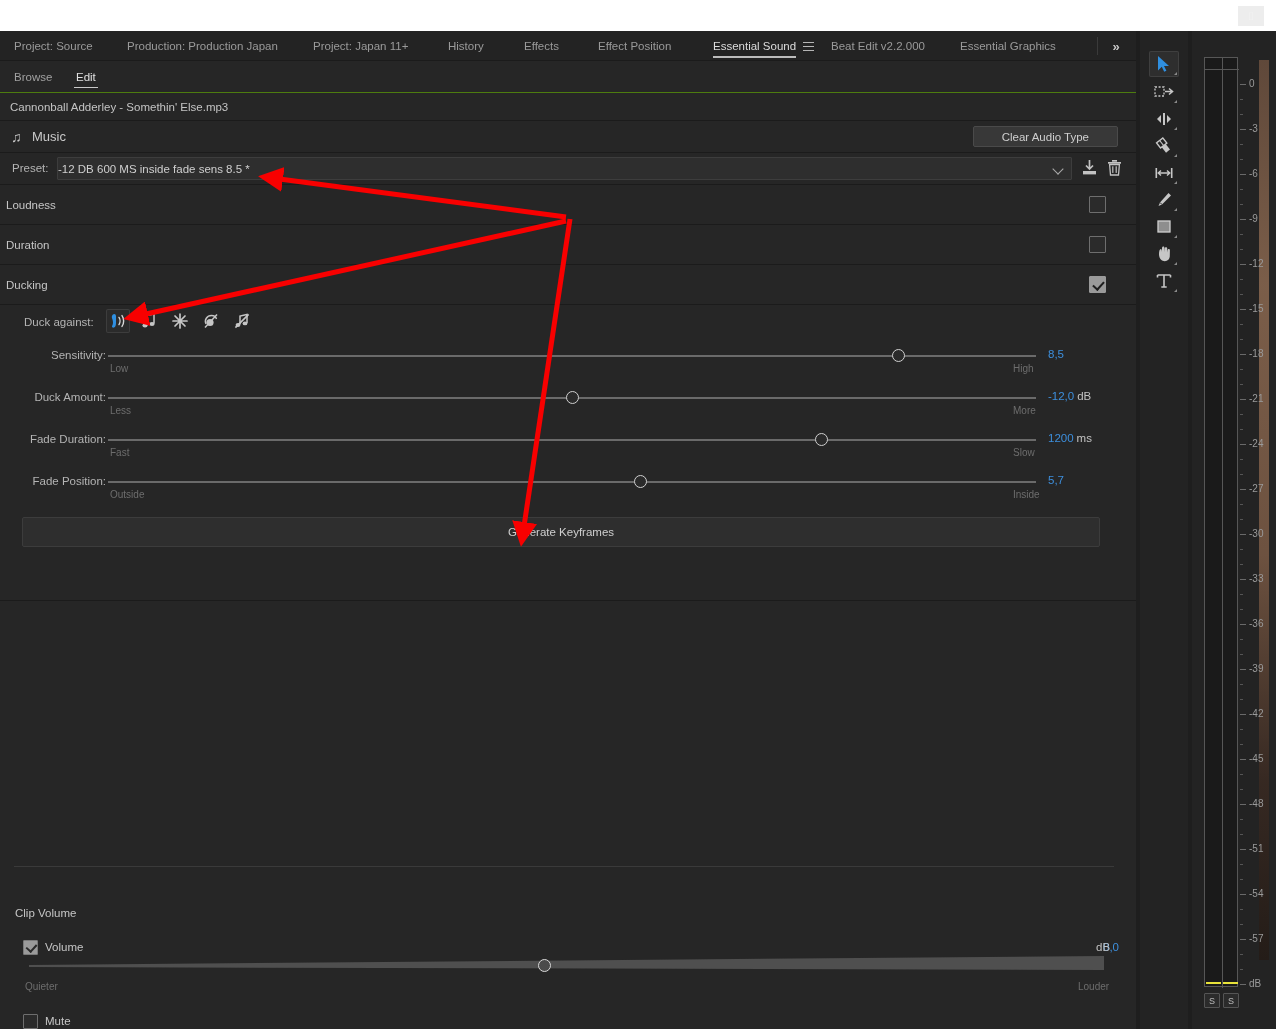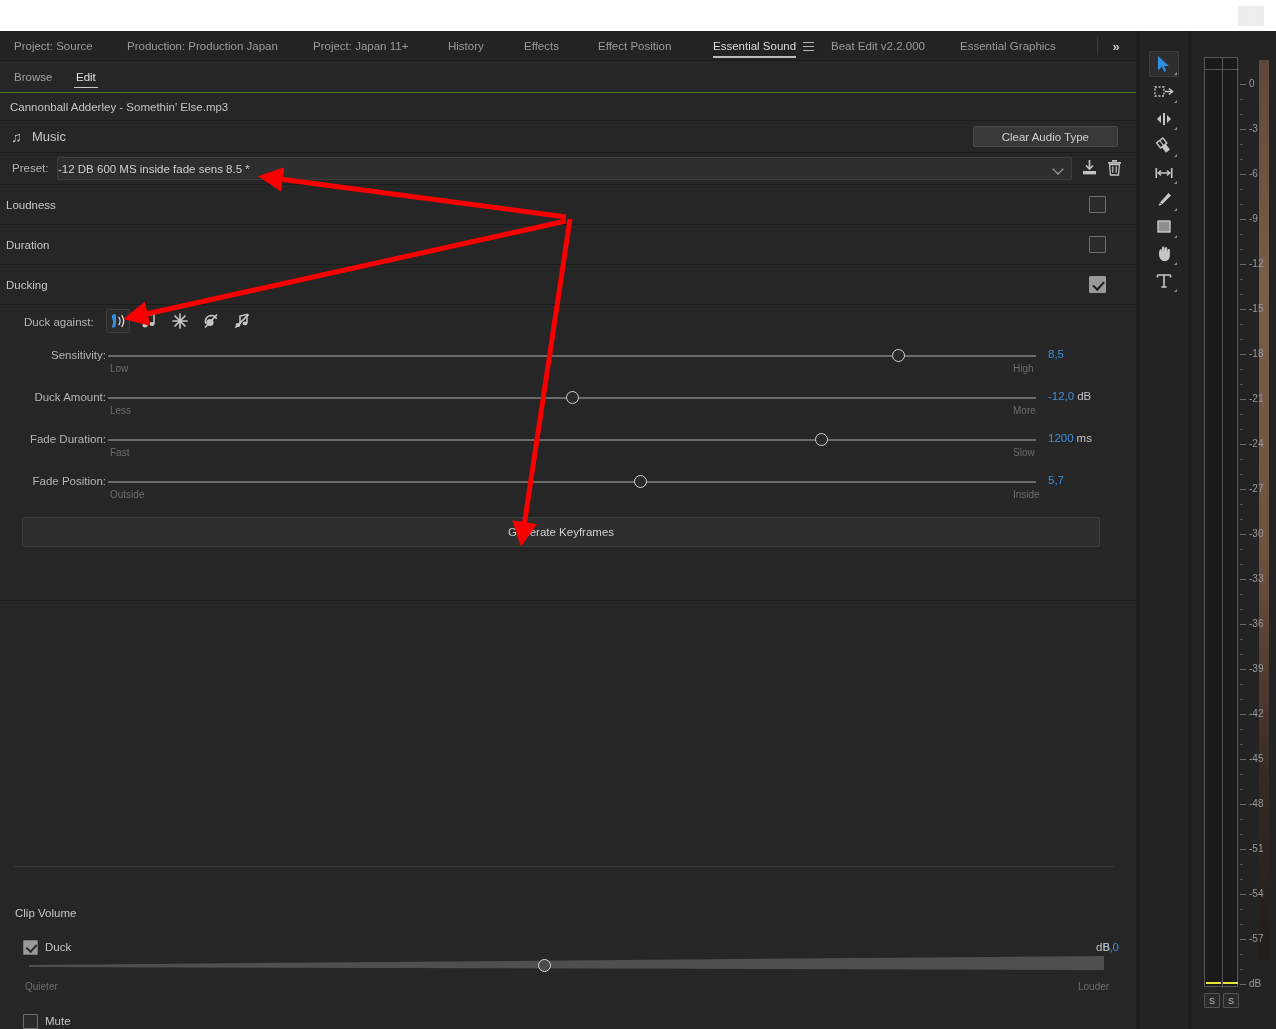--- a/index.html
+++ b/index.html
@@ -586,21 +586,21 @@
       </div>
     </div>
 
     <div class="big-sep" style="top:569px;"></div>
 
     <div class="clipvol">
       <div class="clipvol-sep"></div>
       <div class="clipvol-title">Clip Volume</div>
 
       <div class="level-chk"></div>
-      <div class="level-label">Duck</div>
+      <div class="level-label">Volume</div>
       <div class="level-value">0,0</div>
       <div class="level-unit">dB</div>
 
       <div class="wedge">
         <svg width="1075" height="16" viewBox="0 0 1075 16" preserveAspectRatio="none">
           <polygon points="0,9 1075,0 1075,14 0,11" fill="#4f4f4f"></polygon>
         </svg>
       </div>
       <div class="wedge-knob"></div>
       <div class="quieter">Quieter</div>

